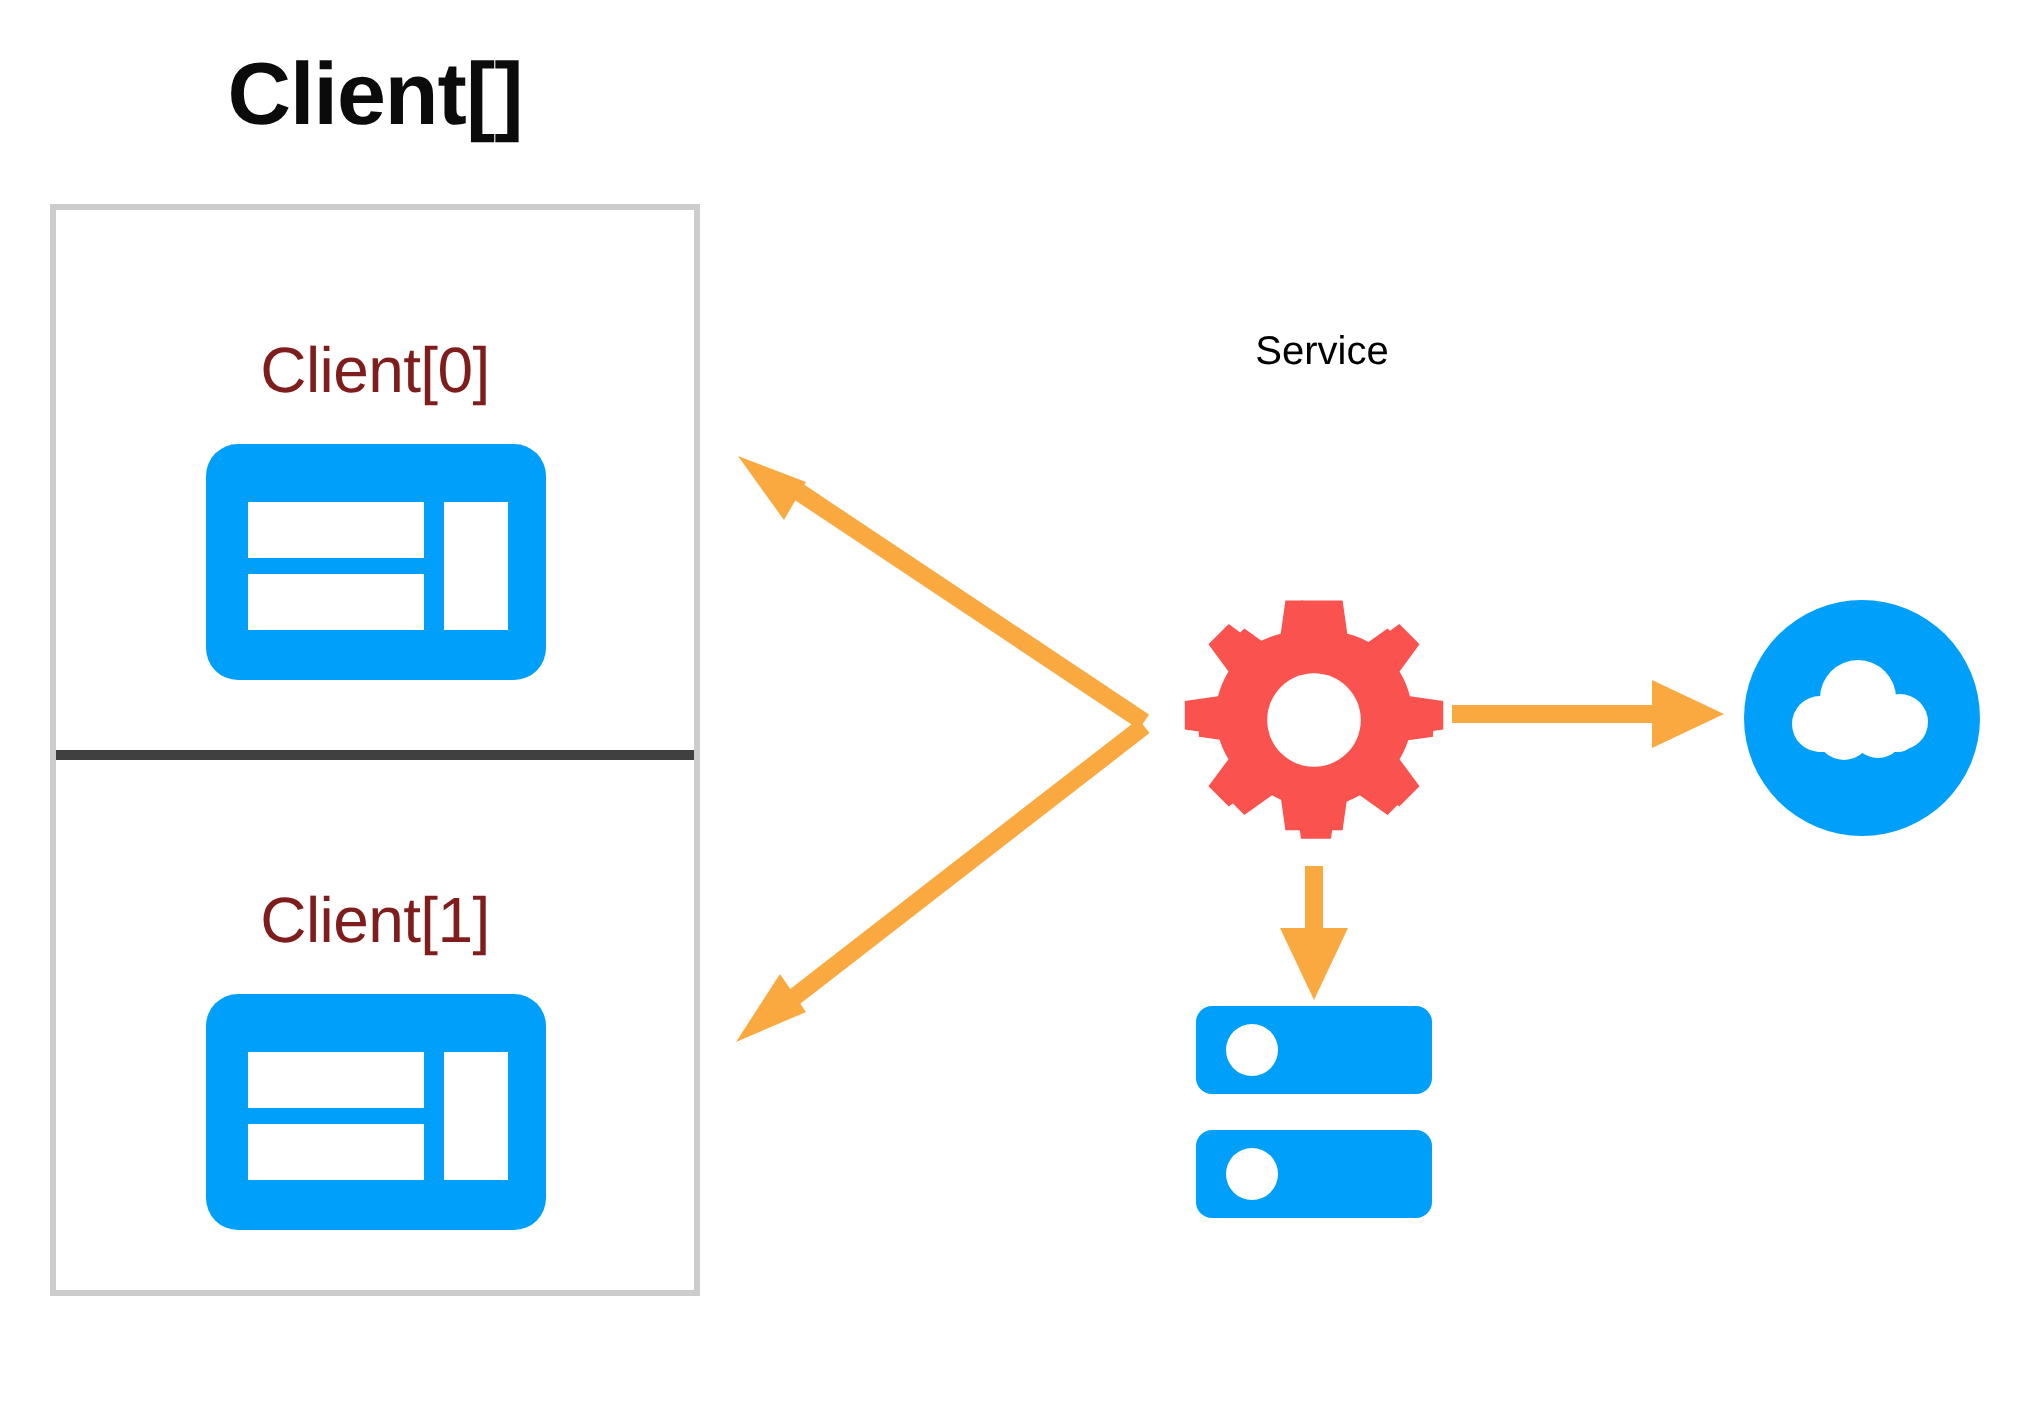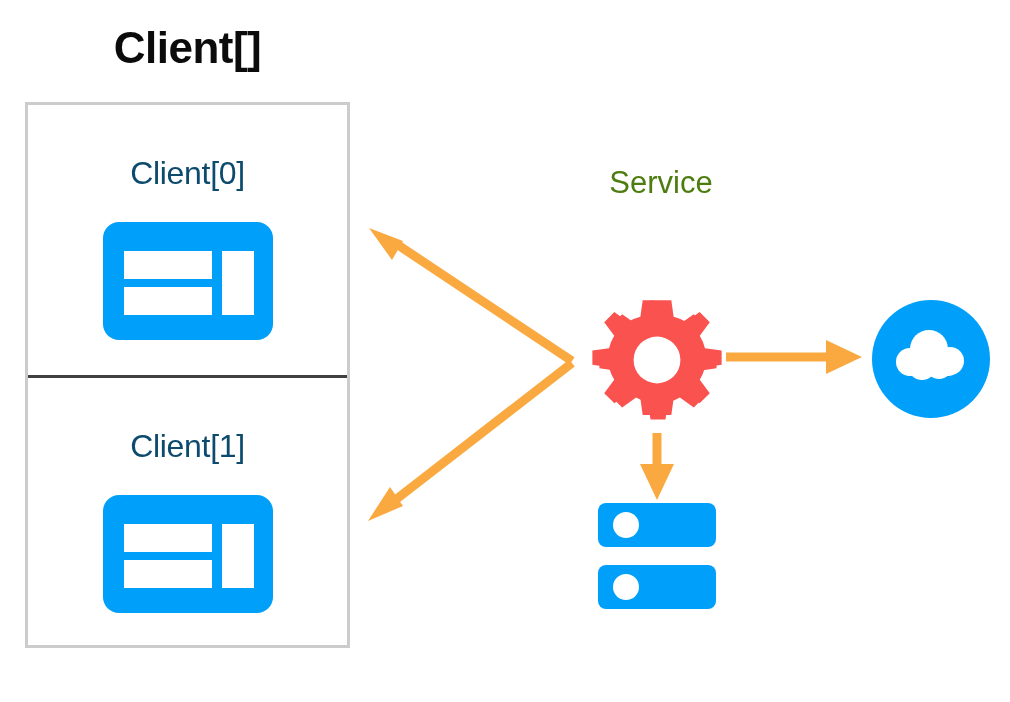--- a/index.html
+++ b/index.html
@@ -50,33 +50,34 @@
     background: #ffffff;
   }
 
   .client-cell {
     position: absolute;
     left: 0;
     width: 100%;
     box-sizing: border-box;
   }
   #client-cell-0 { top: 0px;   height: 270px; }
-  #client-cell-1 { top: 270px; height: 270px; border-top: 3px solid #404040; }
+  #client-cell-1 { top: 270px; height: 270px; border-top: 5px solid #404040; }
 
   .client-label {
     position: absolute;
     left: 0;
     width: 100%;
     text-align: center;
     font-size: 32px;
     font-weight: 400;
     letter-spacing: -0.3px;
-    color: #0c4a6e;
+    color: #7f1d1d;
     line-height: 1;
     white-space: nowrap;
+    margin-top: 12px;
   }
   #client-cell-0 .client-label { top: 52px; }
   #client-cell-1 .client-label { top: 52px; }
 
   
   .window-icon {
     position: absolute;
     left: 50%;
     transform: translateX(-50%);
     width: 170px;
@@ -85,24 +86,24 @@
   #client-cell-0 .window-icon { top: 117px; }
   #client-cell-1 .window-icon { top: 117px; }
 
   
   #sw-label {
     position: absolute;
     left: 556px;
     top: 164px;
     width: 210px;
     text-align: center;
-    font-size: 31px;
+    font-size: 20px;
     font-weight: 400;
     line-height: 1.24;
-    color: #4d7c0f;
+    color: #000000;
   }
   #sw-label span { display: block; }
 
   
   #gear-icon-wrap {
     position: absolute;
     left: 592px;
     top: 293px;
     width: 130px;
     height: 134px;

